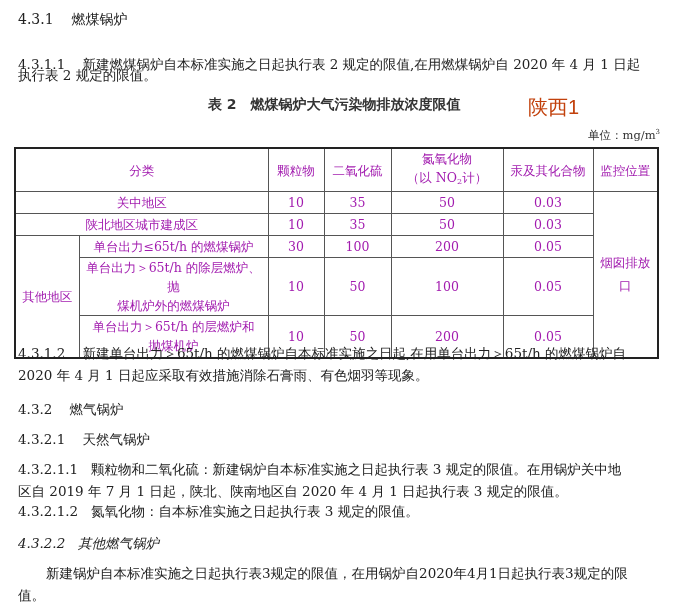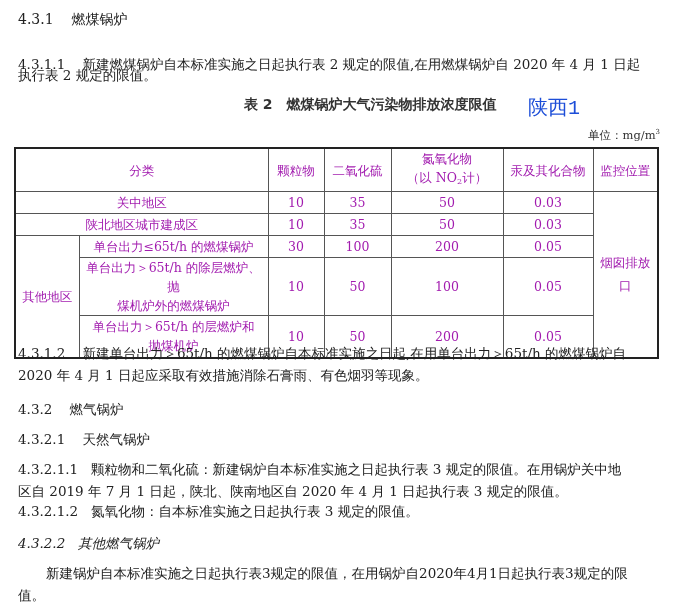--- a/index.html
+++ b/index.html
@@ -3,21 +3,21 @@
 <meta charset="utf-8">
 <style>
   html, body { margin: 0; padding: 0; }
   body {
     width: 677px; height: 609px; background: #ffffff; position: relative; overflow: hidden;
     font-family: "DejaVu Serif", "Liberation Serif", serif; color: #222;
   }
   .abs { position: absolute; white-space: nowrap; }
   .txt { font-size: 13.5px; line-height: 20px; }
   .head { font-size: 14px; }
-  .red-note { color: #1d4ed8; font-family: Liberation Mono, monospace; font-size: 20px; }
+  .red-note { color: #c2410c; font-family: Liberation Sans, sans-serif; font-size: 20px; }
   .tbl-title { font-family: "DejaVu Sans", "Liberation Sans", sans-serif; font-size: 14px; font-weight: bold; color: #333; }
   .unit { font-size: 11.5px; color: #333; }
   table.grid {
     position: absolute; left: 14px; top: 147px; width: 643px; border-collapse: collapse;
     table-layout: fixed; font-size: 12.5px; color: #a21caf;
   }
   table.grid td, table.grid th {
     border: 1px solid #555; text-align: center; vertical-align: middle; padding: 0 2px;
     font-weight: normal; line-height: 19px;
   }
@@ -31,21 +31,21 @@
   <span>4.3.1</span>&nbsp;&nbsp;&nbsp;
   <span>燃煤锅炉</span>
 </div>
 
 <div class="abs txt" style="left:18px; top:28px;margin-top:26px;">
   <span>4.3.1.1</span>&nbsp;&nbsp;&nbsp;
   <span>新建燃煤锅炉自本标准实施之日起执行表 2 规定的限值,在用燃煤锅炉自 2020 年 4 月 1 日起</span>
 </div>
 <div class="abs txt" style="left:18px; top:65px;">执行表 2 规定的限值。</div>
 
-<div class="abs tbl-title" style="left:208px; top:96px;margin-left:36px;">表 2　燃煤锅炉大气污染物排放浓度限值</div>
+<div class="abs tbl-title" style="left:208px; top:96px;">表 2　燃煤锅炉大气污染物排放浓度限值</div>
 <div class="abs red-note" style="left:528px; top:94px;">陕西1</div>
 <div class="abs unit" style="left:588px; top:128px;">
   <span>单位：mg/m</span><sup style="font-size:7px;">3</sup>
 </div>
 
 <table class="grid">
   <colgroup>
     <col style="width:64px">
     <col style="width:189px">
     <col style="width:56px">

